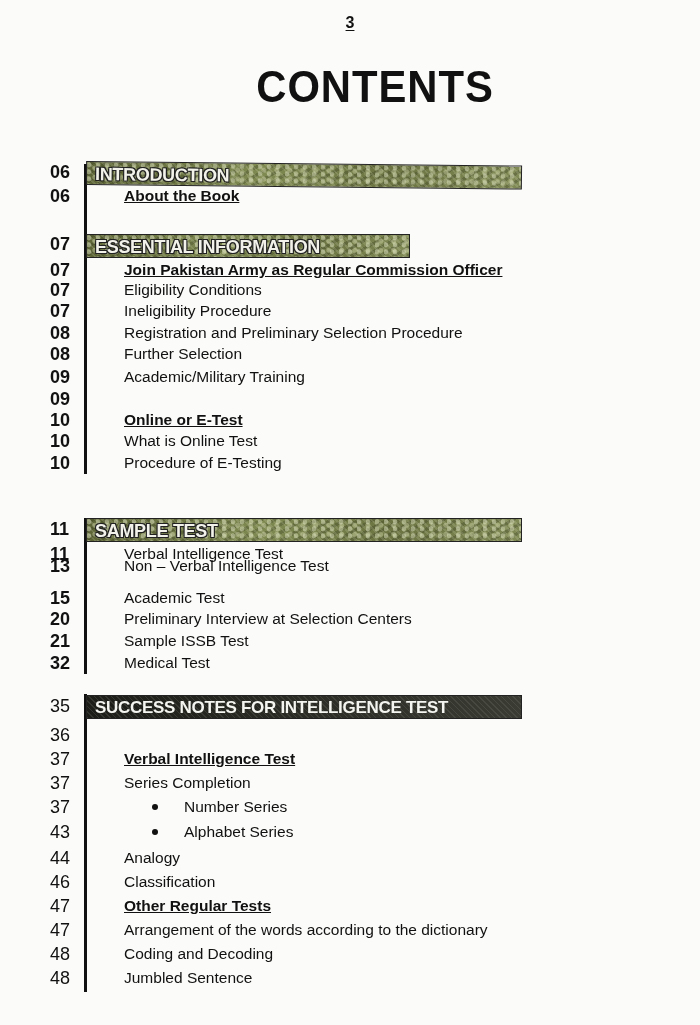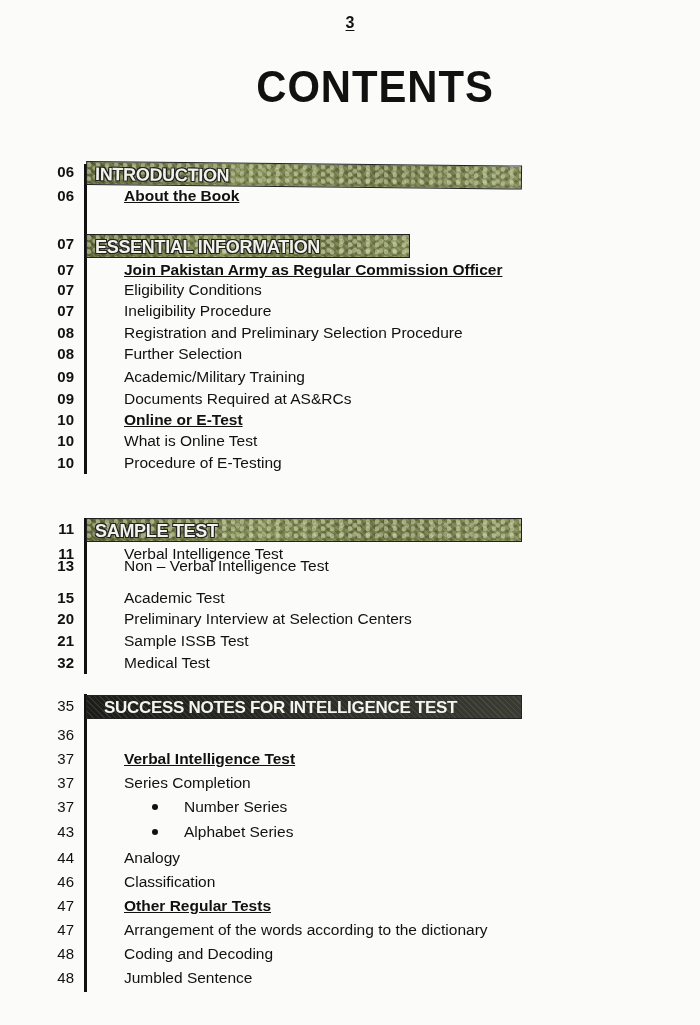--- a/index.html
+++ b/index.html
@@ -18,22 +18,22 @@
   .title {
     position: absolute; left: 0; width: 750px; top: 62px;
     text-align: center; font-size: 44px; font-weight: bold; letter-spacing: 1px;
     transform: scaleX(0.95);
   }
   .section { position: absolute; left: 0; width: 700px; }
   .row {
     position: absolute; left: 0; height: 22px; width: 700px;
   }
   .num {
-    position: absolute; left: 50px; width: 24px; text-align: right;
-    font-size: 15px; font-weight: bold; line-height: 22px;
+    position: absolute; left: 50px; width: 24px; text-align: left;
+    font-size: 18px; font-weight: bold; line-height: 22px;
   }
   .num.light { font-weight: normal; }
   .label {
     position: absolute; left: 124px; font-size: 15.5px; line-height: 22px;
     white-space: nowrap;
   }
   .label.bold { font-weight: bold; text-decoration: underline; }
   .label.sub { left: 184px; }
   .bullet {
     position: absolute; left: 152px; top: 8px; width: 6px; height: 6px;
@@ -58,21 +58,21 @@
     background:
       repeating-linear-gradient(45deg, rgba(120,120,110,0.25) 0 1px, transparent 1px 4px),
       linear-gradient(90deg, #1c1d18, #2b2c25 50%, #3a3b33);
   }
   .band-text {
     position: absolute; left: 8px; top: 0; line-height: 24px;
     font-size: 18px; font-weight: bold; color: #f2f2ea;
     text-shadow: -1px -1px 0 #222, 1px -1px 0 #222, -1px 1px 0 #222, 1px 1px 0 #222;
     white-space: nowrap; letter-spacing: -0.3px;
   }
-  .band.dark .band-text { text-shadow: none; color: #f4f4f0; font-size: 17px; margin-left: 9px; }
+  .band.dark .band-text { text-shadow: none; color: #f4f4f0; font-size: 17px; }
 </style>
 </head>
 <body>
 
 <div class="page-number"><span>3</span></div>
 <div class="title">CONTENTS</div>
 
 <div class="section" style="top:0">
   <div class="vline" style="top:164px;height:44px"></div>
   <div class="row" style="top:161px">
@@ -114,21 +114,20 @@
   <div class="row" style="top:343px">
     <span class="num">08</span>
     <span class="label">Further Selection</span>
   </div>
   <div class="row" style="top:366px">
     <span class="num">09</span>
     <span class="label">Academic/Military Training</span>
   </div>
   <div class="row" style="top:388px">
     <span class="num">09</span>
-    <span class="label">Documents Required at AS&amp;RCs</span>
   </div>
   <div class="row" style="top:409px">
     <span class="num">10</span>
     <span class="label bold">Online or E-Test</span>
   </div>
   <div class="row" style="top:430px">
     <span class="num">10</span>
     <span class="label">What is Online Test</span>
   </div>
   <div class="row" style="top:452px">

